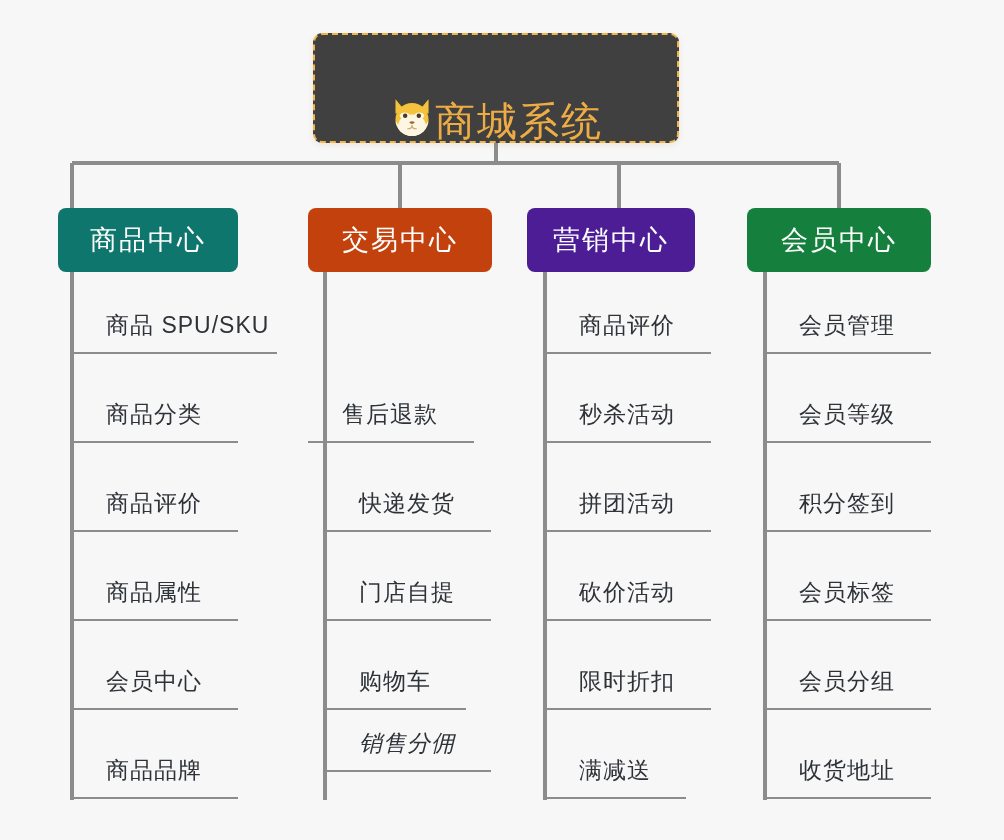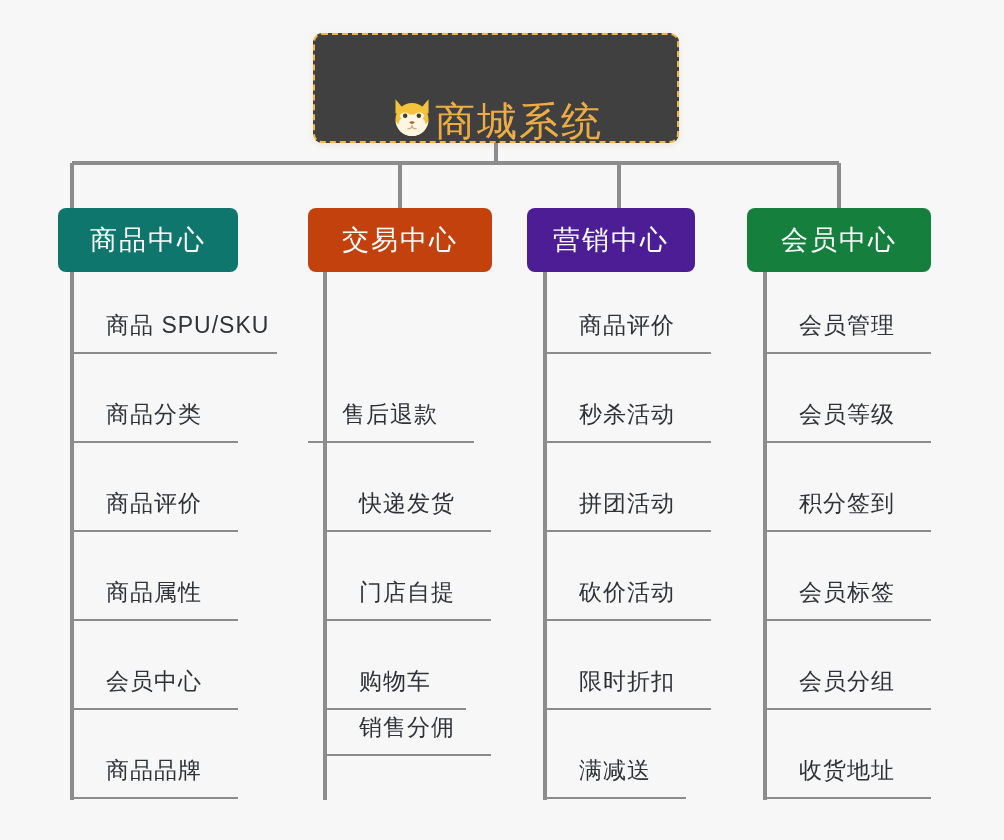--- a/index.html
+++ b/index.html
@@ -173,21 +173,21 @@
     </div>
   <div class="leaf" style="left:325px; top:486px; width:166px;">
     <span class="leaf-label">快递发货</span>
     </div>
   <div class="leaf" style="left:325px; top:575px; width:166px;">
     <span class="leaf-label">门店自提</span>
     </div>
   <div class="leaf" style="left:325px; top:664px; width:141px;">
     <span class="leaf-label">购物车</span>
     </div>
-  <div class="leaf" style="left:325px; top:710px; width:166px;">
+  <div class="leaf" style="left:325px; top:726px; width:166px;font-style:italic;">
     <span class="leaf-label">销售分佣</span>
     </div>
 
   <div class="leaf" style="left:545px; top:308px; width:166px;">
     <span class="leaf-label">商品评价</span>
     </div>
   <div class="leaf" style="left:545px; top:397px; width:166px;">
     <span class="leaf-label">秒杀活动</span>
     </div>
   <div class="leaf" style="left:545px; top:575px; width:166px;">

